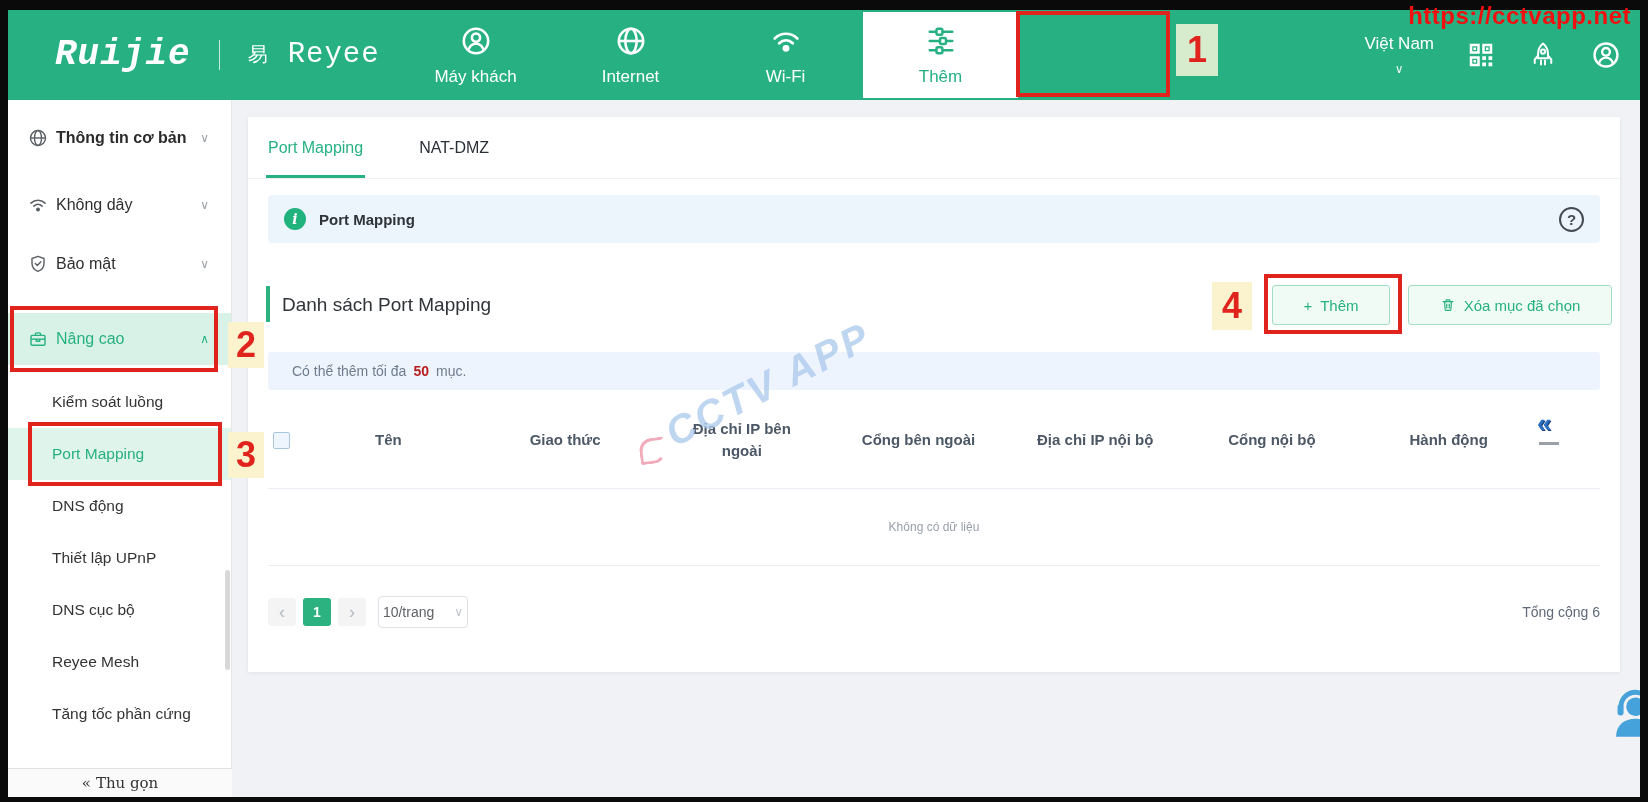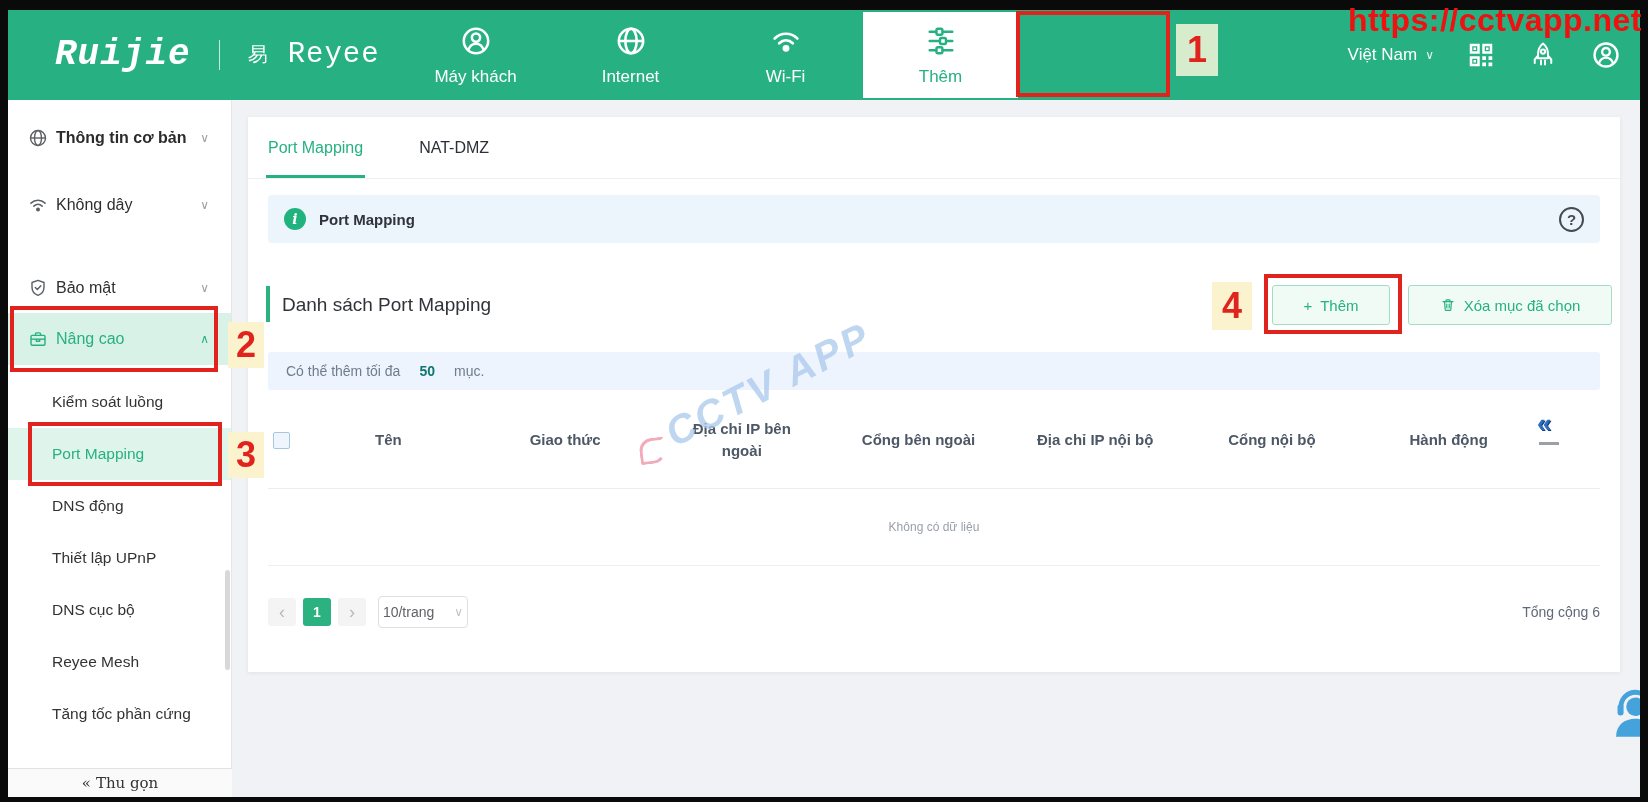--- a/index.html
+++ b/index.html
@@ -17,27 +17,27 @@
   .logo-ruijie { font-size:36px; font-weight:bold; font-style:italic; letter-spacing:1px; }
   .logo-div { width:1px; height:30px; background:rgba(255,255,255,.75); }
   .logo-cjk { font-size:20px; }
   .logo-reyee { font-size:29px; letter-spacing:1px; }
   .nav { position:absolute; left:390px; top:0; height:90px; display:flex; }
   .nav-item { width:155px; height:86px; margin-top:2px; display:flex; flex-direction:column;
     align-items:center; justify-content:center; gap:5px; color:#fff; cursor:pointer; }
   .nav-item .nav-lbl { font-size:17px; }
   .nav-item.active { background:#fff; color:#27b182; }
   .nav-right { position:absolute; right:18px; top:0; height:90px; display:flex; align-items:center; gap:32px; color:#fff; }
-  .lang { display:flex; align-items:center; gap:8px; font-size:17px; cursor:pointer; }
+  .lang { display:flex; align-items:center; gap:8px; font-size:17px; cursor:pointer;flex-direction:column; }
   .caret-sm { font-size:12px; opacity:.9; }
   .icon-btn { display:flex; align-items:center; justify-content:center; cursor:pointer; }
 
   
-  .url-overlay { position:absolute; top:2px; right:6px; z-index:200;
-    color:#ef1010; font-size:32px; font-weight:bold; letter-spacing:0.5px; }
+  .url-overlay { position:absolute; top:2px; right:17px; z-index:200;
+    color:#ef1010; font-size:24px; font-weight:bold; letter-spacing:0.5px; }
 
   
   .sidebar { position:absolute; left:0; top:90px; width:224px; height:668px;
     background:#fff; border-right:1px solid #e6e6e6; }
   .s-item { position:absolute; left:0; width:100%; height:40px; display:flex; align-items:center;
     padding-left:20px; color:#2f2f2f; font-size:16px; cursor:pointer; }
   .s-item .s-ico { margin-right:8px; display:flex; }
   .s-item .grp-caret { position:absolute; right:22px; font-size:12px; color:#9aa0a6; }
   .s-item.active { background:#d9f2e8; color:#27b182; height:52px; }
   .s-item.active .grp-caret { color:#27b182; }
@@ -71,22 +71,22 @@
   .sec-bar { position:absolute; left:18px; top:169px; width:4px; height:36px; background:#2cb181; }
   .sec-title { position:absolute; left:34px; top:168px; height:40px; line-height:40px;
     font-size:19px; font-weight:normal; color:#303338; }
   .btn { position:absolute; top:168px; height:40px; border:1px solid #a3ddc5; background:#f1fbf6;
     border-radius:3px; color:#27b182; font-size:15px; display:flex; align-items:center;
     justify-content:center; gap:8px; cursor:pointer; }
   .btn-add { left:1024px; width:118px; }
   .btn-del { left:1160px; width:204px; }
   .notice { position:absolute; left:20px; top:235px; width:1332px; height:38px;
     background:#edf4fd; border-radius:3px; display:flex; align-items:center;
-    padding-left:18px; font-size:14px; color:#6e7c8e; }
-  .notice b { color:#0f766e; margin:0 19px; font-size:14px; }
+    padding-left:24px; font-size:14px; color:#6e7c8e; }
+  .notice b { color:#b91c1c; margin:0 7px; font-size:14px; }
   .thead { position:absolute; left:0; top:288px; width:100%; height:70px; }
   .chk { position:absolute; left:25px; top:27px; width:17px; height:17px;
     border:1px solid #a9c6e0; background:#eef5fc; border-radius:2px; cursor:pointer; }
   .cols { position:absolute; left:52px; top:0; width:1237px; height:70px; display:flex; align-items:center; }
   .col { flex:1; text-align:center; font-size:15px; font-weight:bold; color:#4d5866; line-height:1.45; }
   .col .wrap-cell { display:inline-block; max-width:118px; }
   .empty-row { position:absolute; left:20px; top:371px; width:1332px; height:78px;
     border-top:1px solid #ebeef5; border-bottom:1px solid #ebeef5;
     line-height:76px; text-align:center; font-size:12px; color:#99a0ab; }
   .pag { position:absolute; left:20px; top:479px; width:1332px; height:32px; }
@@ -240,21 +240,21 @@
         <span class="s-ico">
           <svg width="20" height="20" viewBox="0 0 24 24" fill="none" stroke="#5b6065" stroke-width="1.8" stroke-linecap="round">
               <path d="M3.5 9.8 C8.4 5.2 15.6 5.2 20.5 9.8"></path>
               <path d="M7 13.4 C10 10.6 14 10.6 17 13.4"></path>
               <circle cx="12" cy="17.4" r="1.5" fill="#5b6065"></circle>
             </svg>
         </span>
         <span>Không dây</span>
         <span class="grp-caret">∨</span>
       </div>
-      <div class="s-item" style="top:168px;align-items:center;">
+      <div class="s-item" style="top:144px;align-items:center;">
         <span class="s-ico">
           <svg width="20" height="20" viewBox="0 0 24 24" fill="none" stroke="#5b6065" stroke-width="1.7" stroke-linecap="round" stroke-linejoin="round">
               <path d="M12 2.8 L19.2 5.4 V11 C19.2 15.6 16.2 19.2 12 20.8 C7.8 19.2 4.8 15.6 4.8 11 V5.4 Z"></path>
               <path d="M8.8 11.4 L11.2 13.9 L15.4 9.4"></path>
             </svg>
         </span>
         <span>Bảo mật</span>
         <span class="grp-caret">∨</span>
       </div>
       <div class="s-item active" style="top:213px;">

